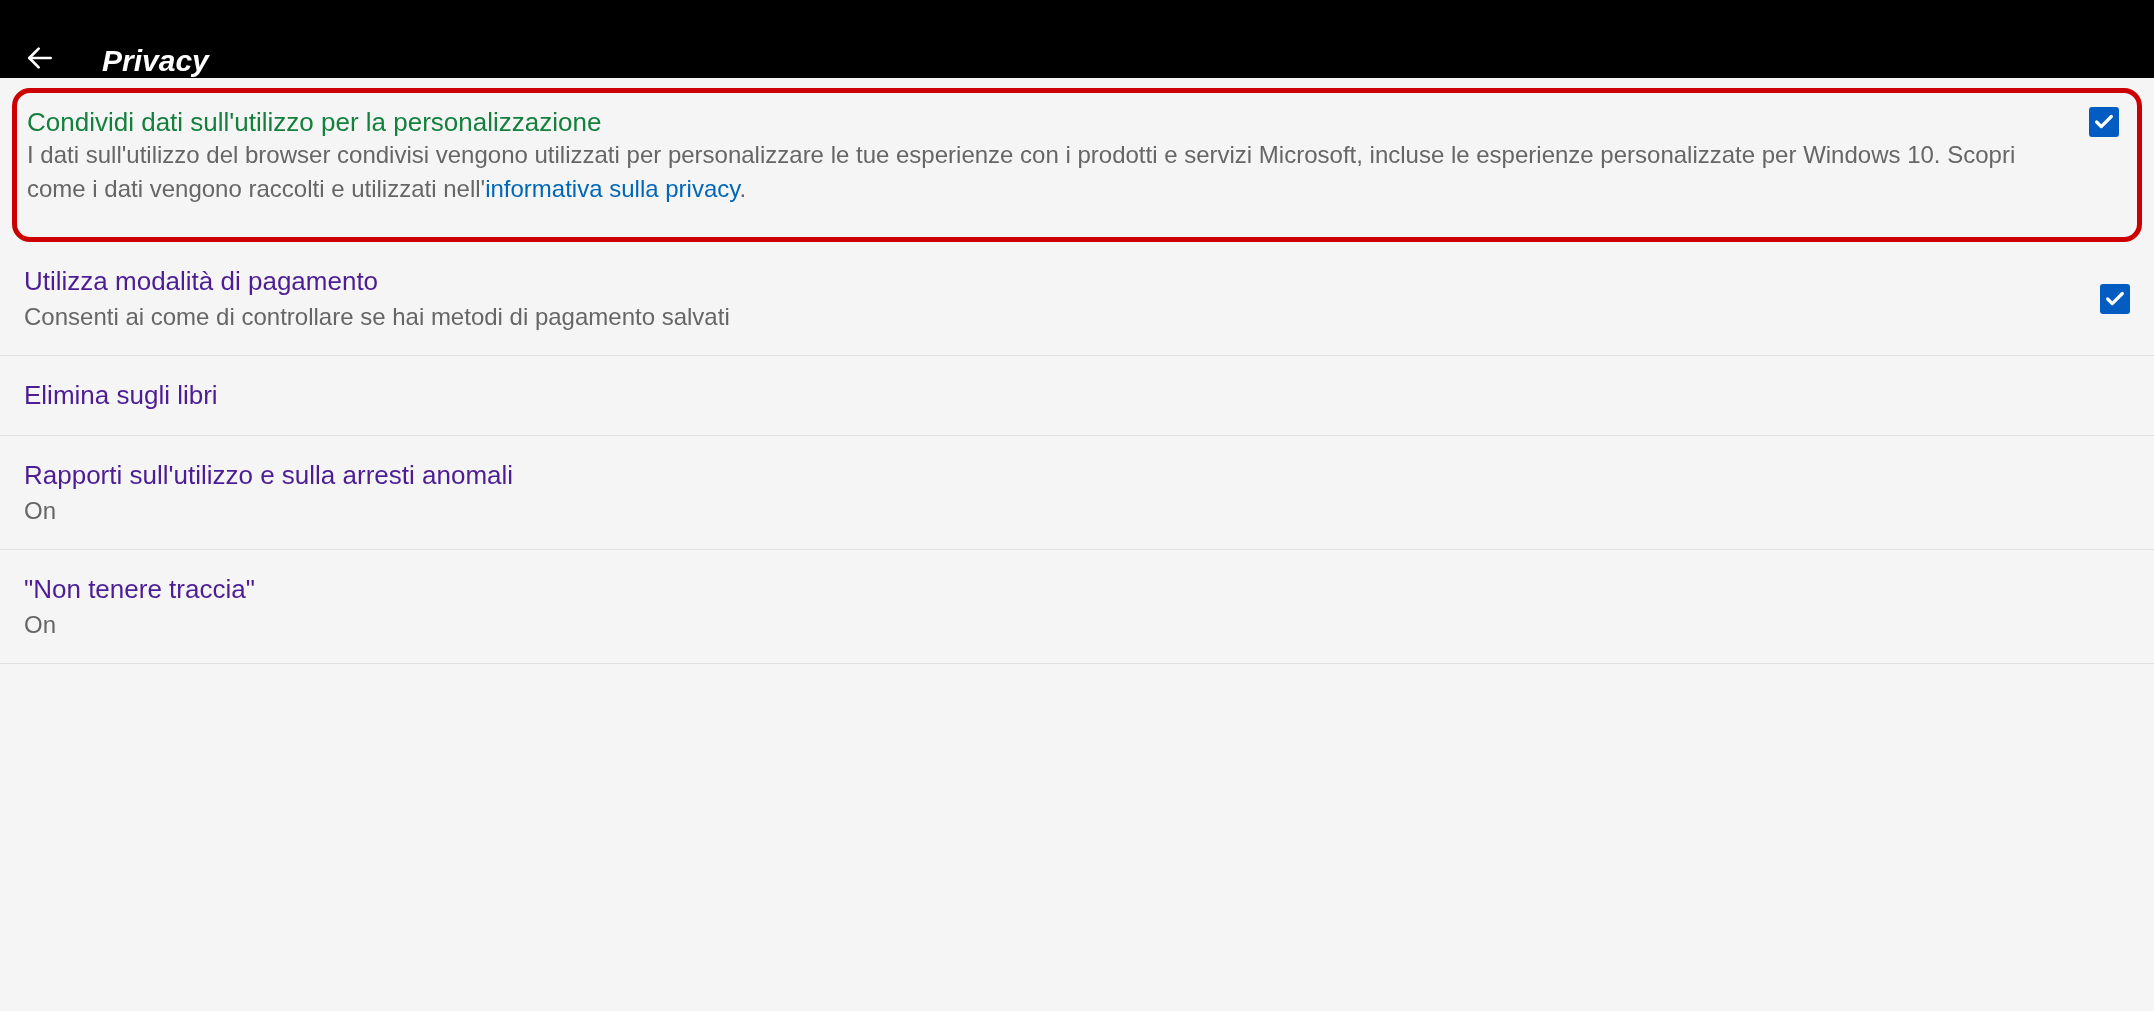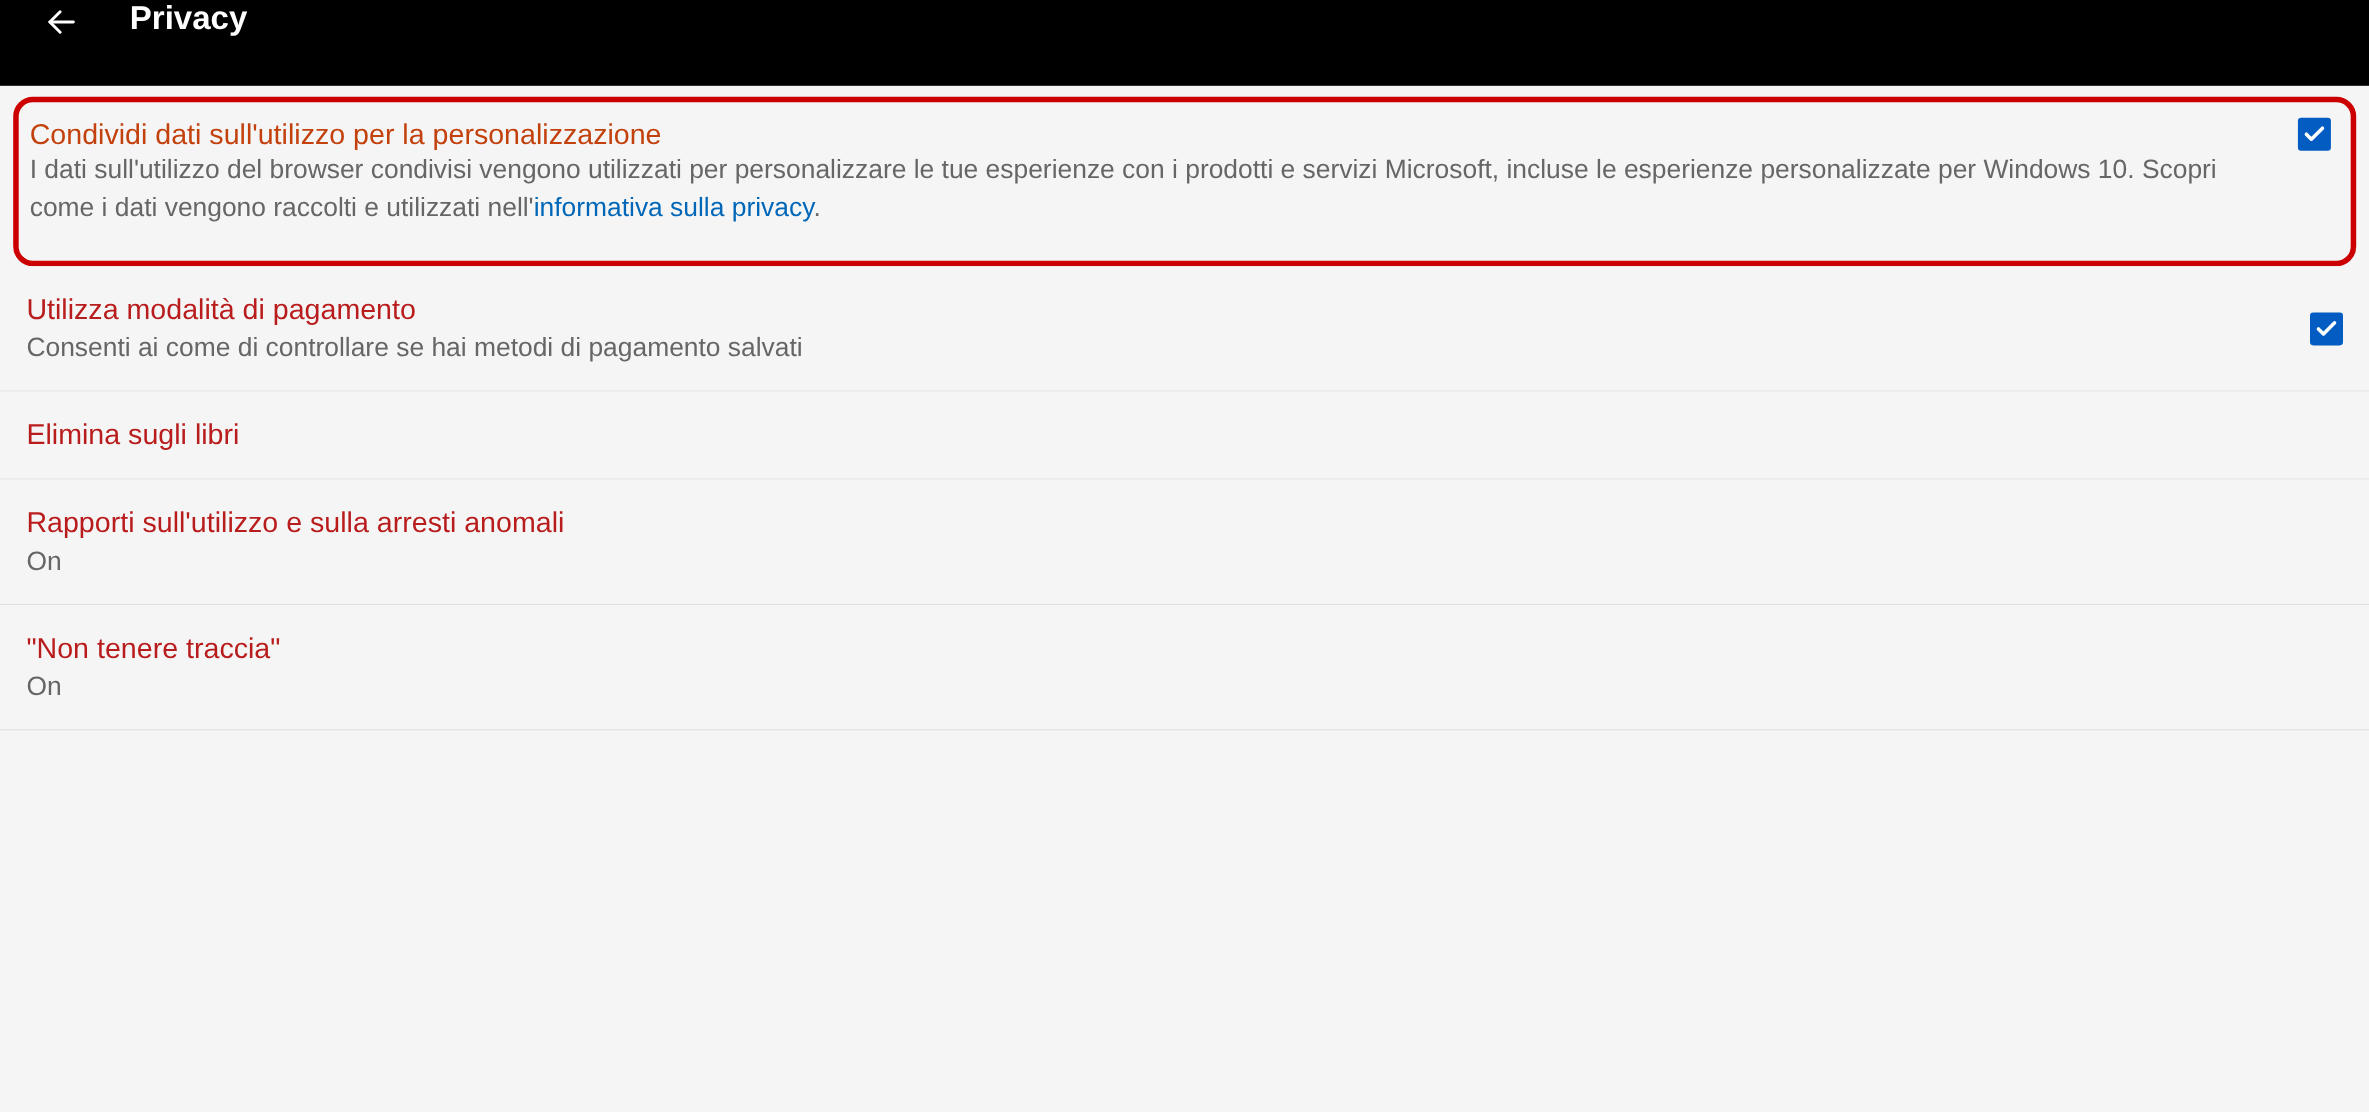--- a/index.html
+++ b/index.html
@@ -11,22 +11,23 @@
       font-family: "Segoe UI", -apple-system, BlinkMacSystemFont, sans-serif;
       background: #f5f5f5;
       width: 2154px;
       height: 1011px;
       overflow: hidden;
     }
     .header {
       background: #000;
       height: 78px;
       display: flex;
-      align-items: flex-start;
-      padding-left: 36px;
+      align-items: flex-end;
+      padding-left: 20px;
+      font-style: italic;
     }
     .back-arrow {
       color: #fff;
       cursor: pointer;
       display: flex;
       align-items: center;
       justify-content: center;
       width: 40px;
       height: 40px;
     }
@@ -47,21 +48,21 @@
       background: #f5f5f5;
     }
     .setting-row {
       display: flex;
       align-items: flex-start;
       justify-content: space-between;
       padding-right: 8px;
     }
     .setting-title {
       font-size: 26px;
-      color: #c2410c;
+      color: #15803d;
       font-weight: 400;
     }
     .setting-text-block {
       flex: 1;
       padding-right: 20px;
     }
     .setting-description-top {
       font-size: 24px;
       color: #666;
       line-height: 1.4;
@@ -95,21 +96,21 @@
       background: #f5f5f5;
     }
     .item:first-of-type {
       margin-top: 14px;
     }
     .item-text {
       flex: 1;
     }
     .item-title {
       font-size: 26px;
-      color: #b91c1c;
+      color: #4c1d95;
       font-weight: 400;
     }
     .item-sub {
       font-size: 24px;
       color: #666;
       margin-top: 6px;
     }
   </style>
 </head>
 <body>

